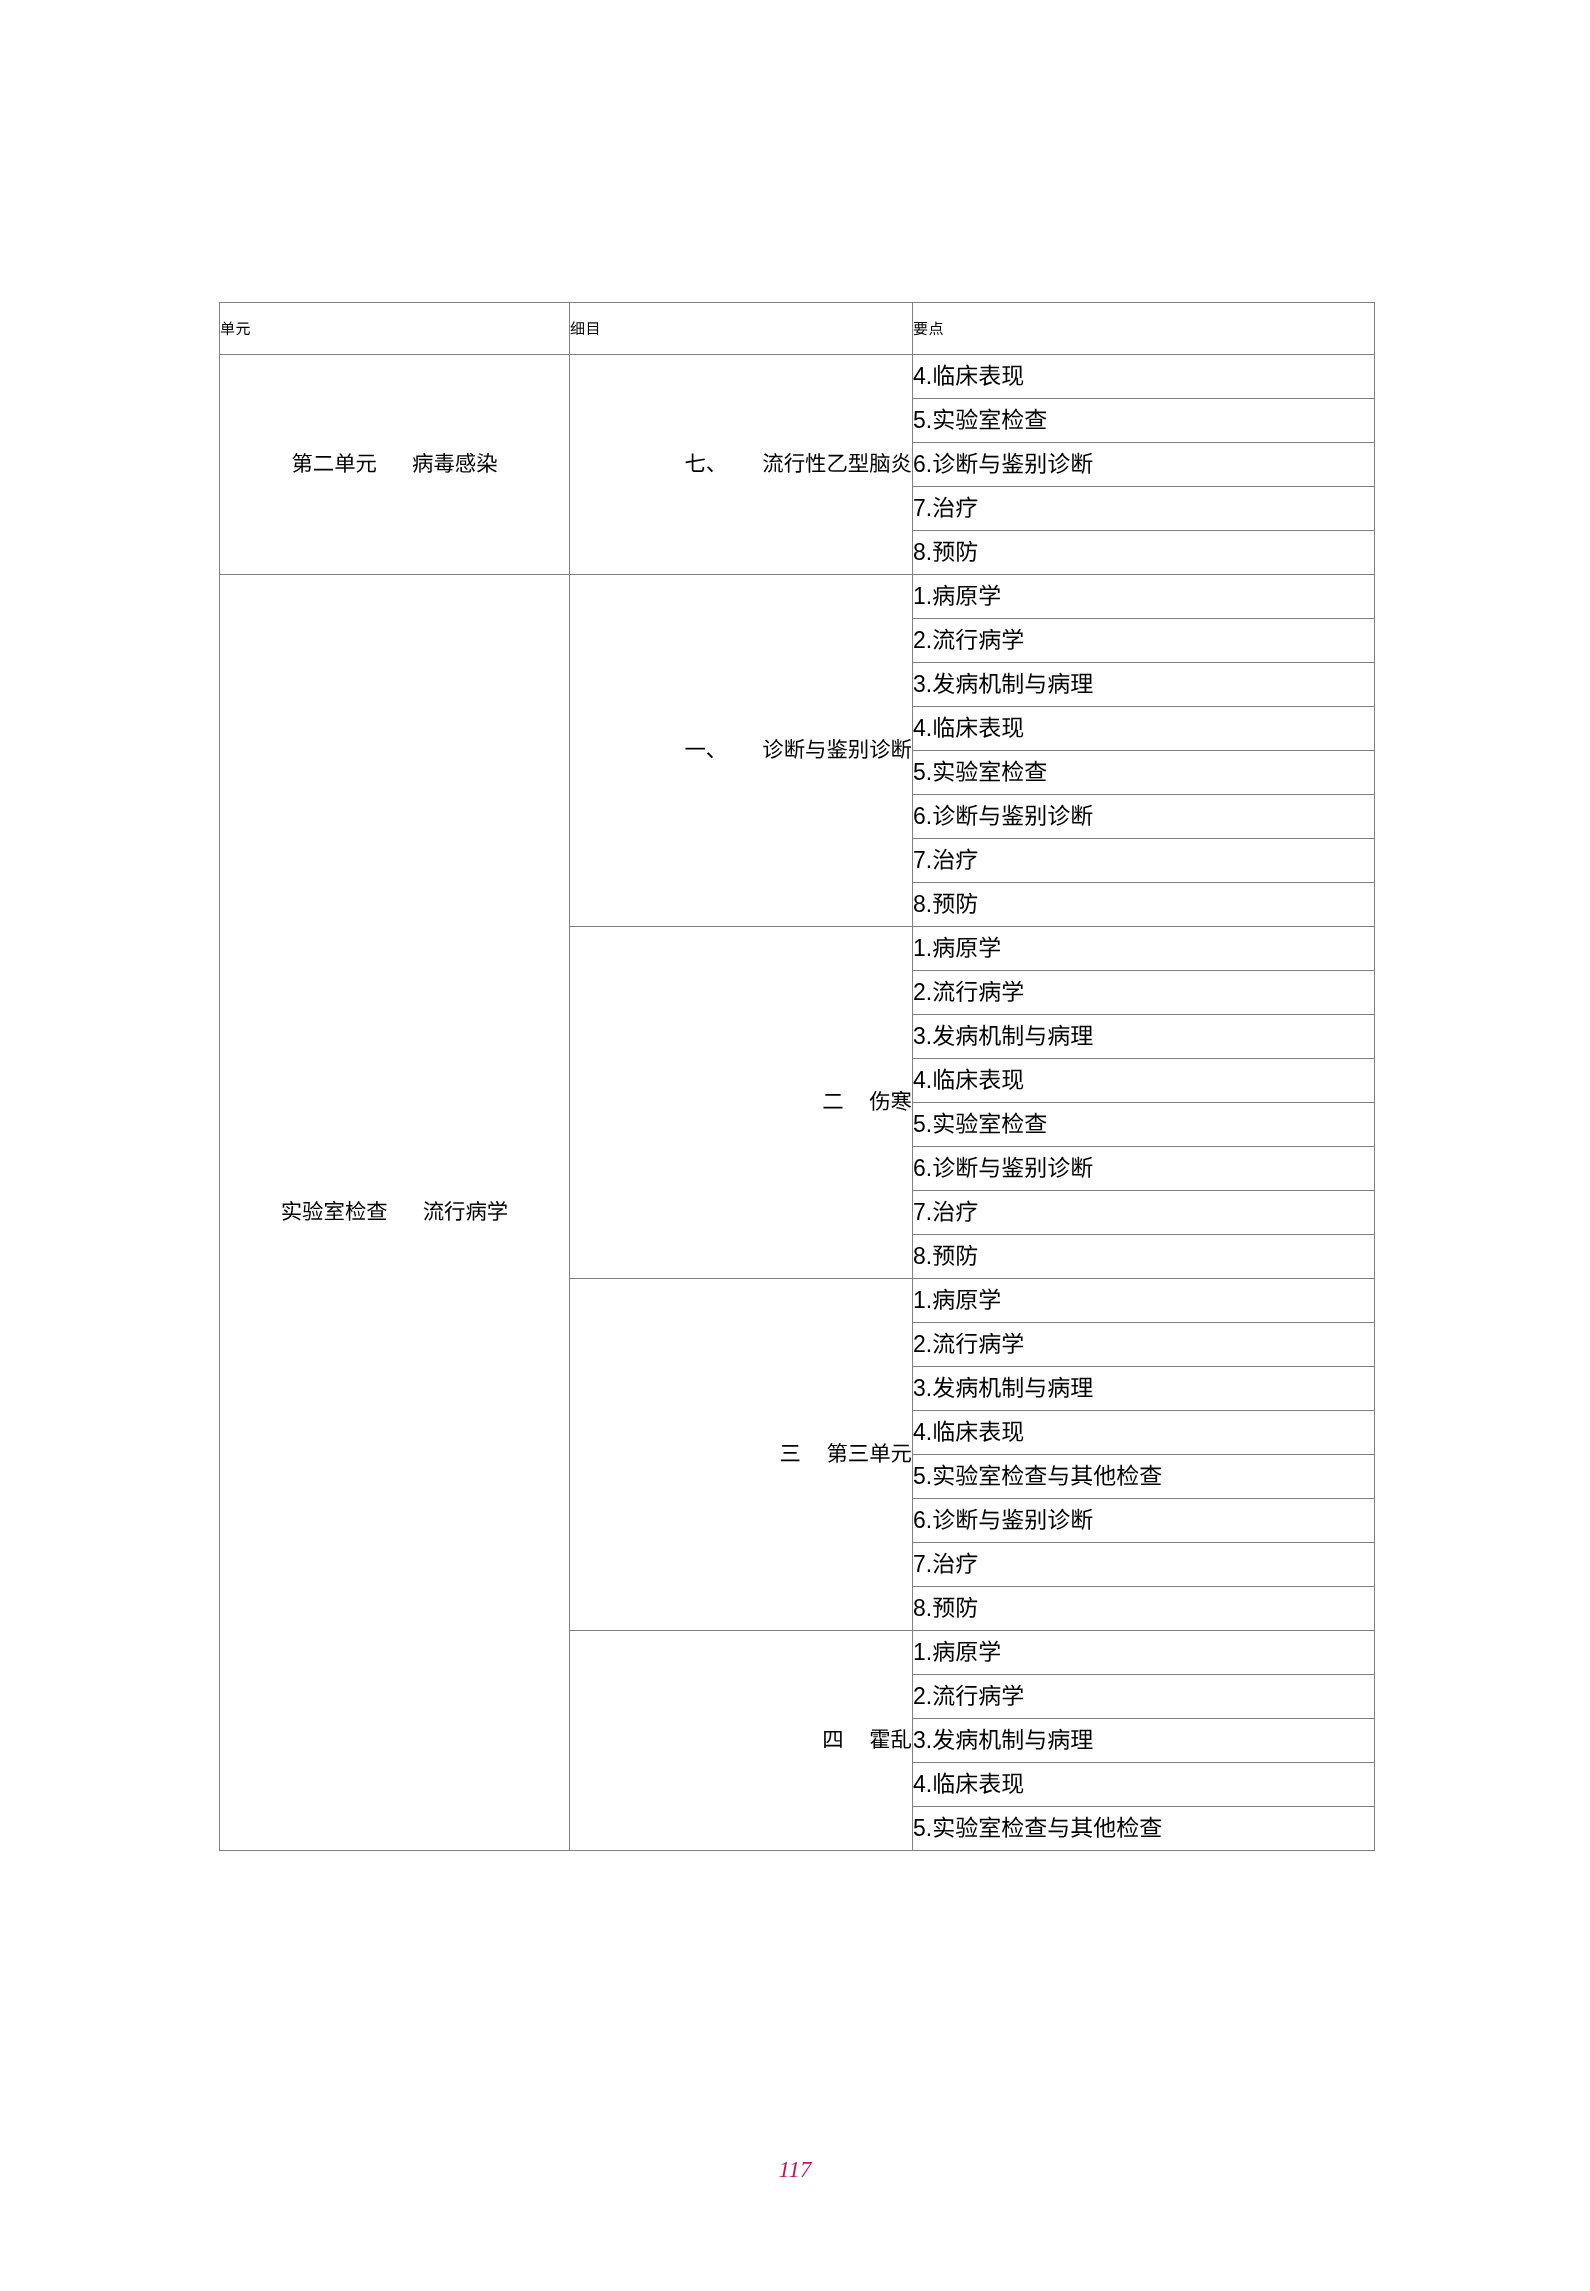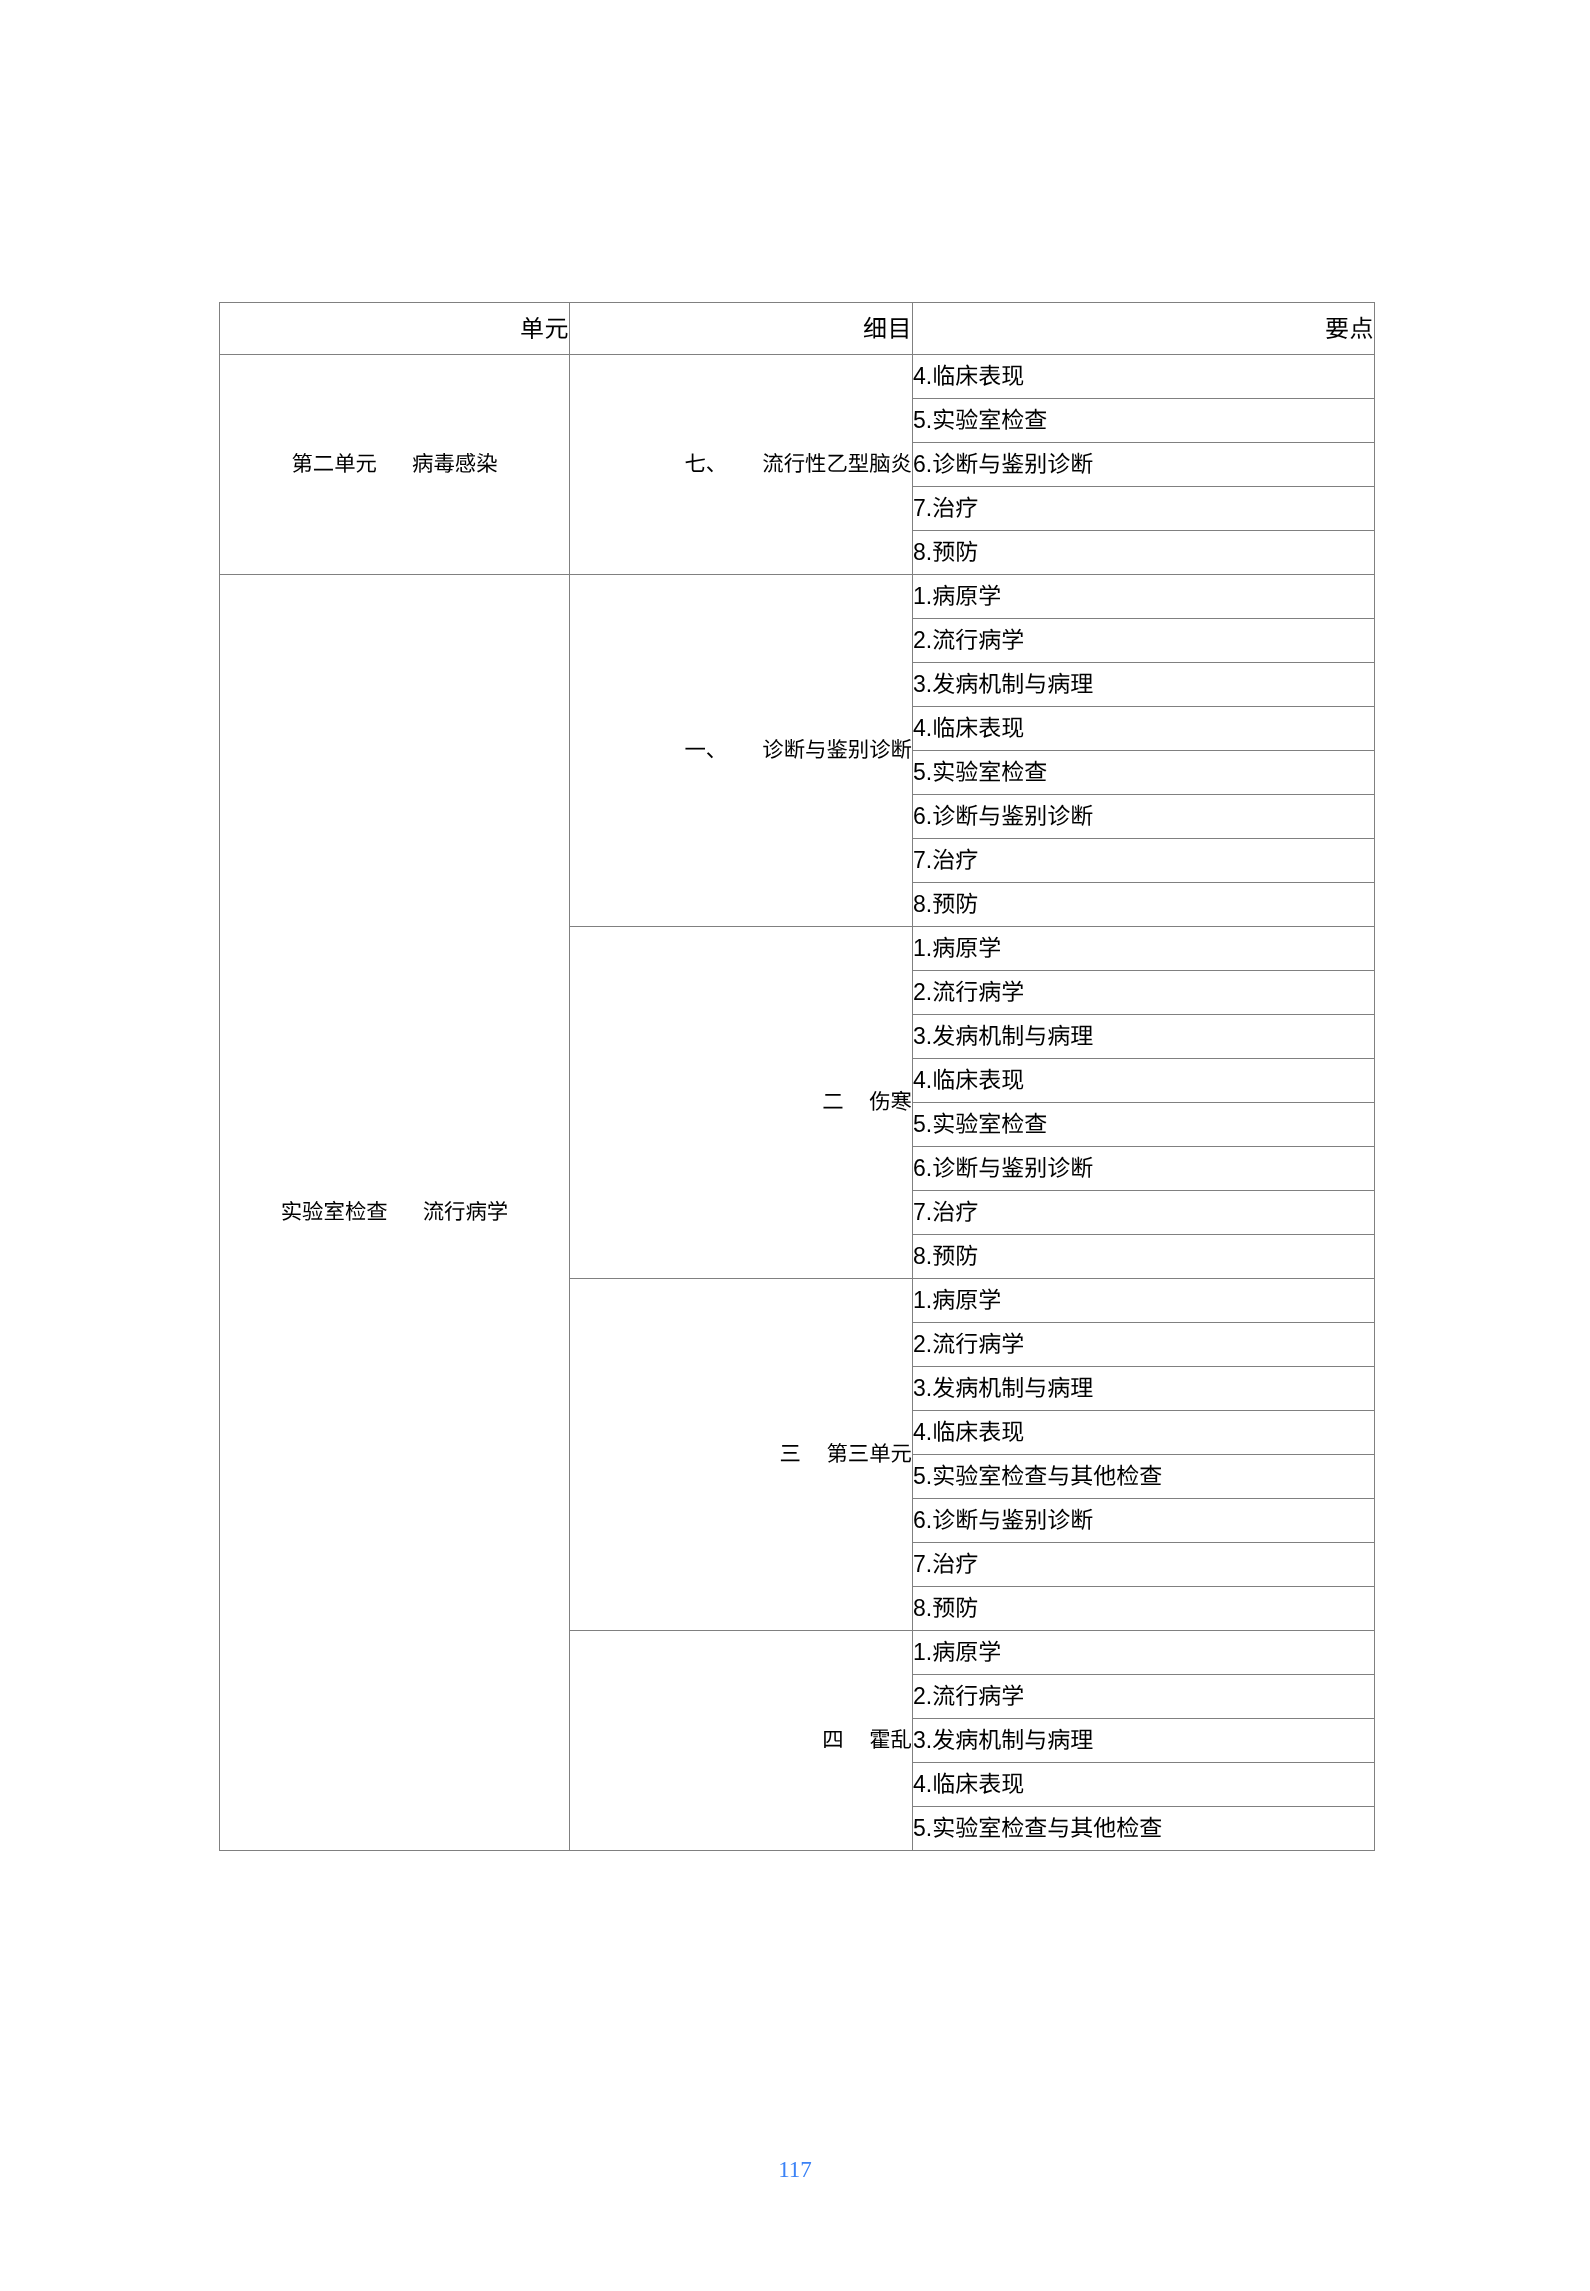--- a/index.html
+++ b/index.html
@@ -50,22 +50,22 @@
   table.syllabus td {
     border: 0.9px solid #808080;
     padding: 0;
     vertical-align: middle;
     font-weight: normal;
   }
 
   
   .hdr-cell {
     height: 51px;
-    text-align: right;
-    font-size: 24px;
+    text-align: left;
+    font-size: 15px;
     letter-spacing: 0.5px;
   }
 
   
   .unit-cell {
     text-align: center;
     padding-left: 22px;
     font-size: 21.4px;
   }
   .unit-cell .unit-name {
@@ -104,21 +104,22 @@
 
   
   .page-number {
     position: absolute;
     left: 0;
     top: 2157px;
     width: 1590px;
     text-align: center;
     font-family: "Liberation Serif", "DejaVu Serif", serif;
     font-size: 23px;
-    color: #3b82f6;
+    color: #be185d;
+    font-style: italic;
   }
 </style>
 </head>
 <body>
 
 <div class="page">
 
   <div class="table-wrap">
     <table class="syllabus">
       <colgroup>

